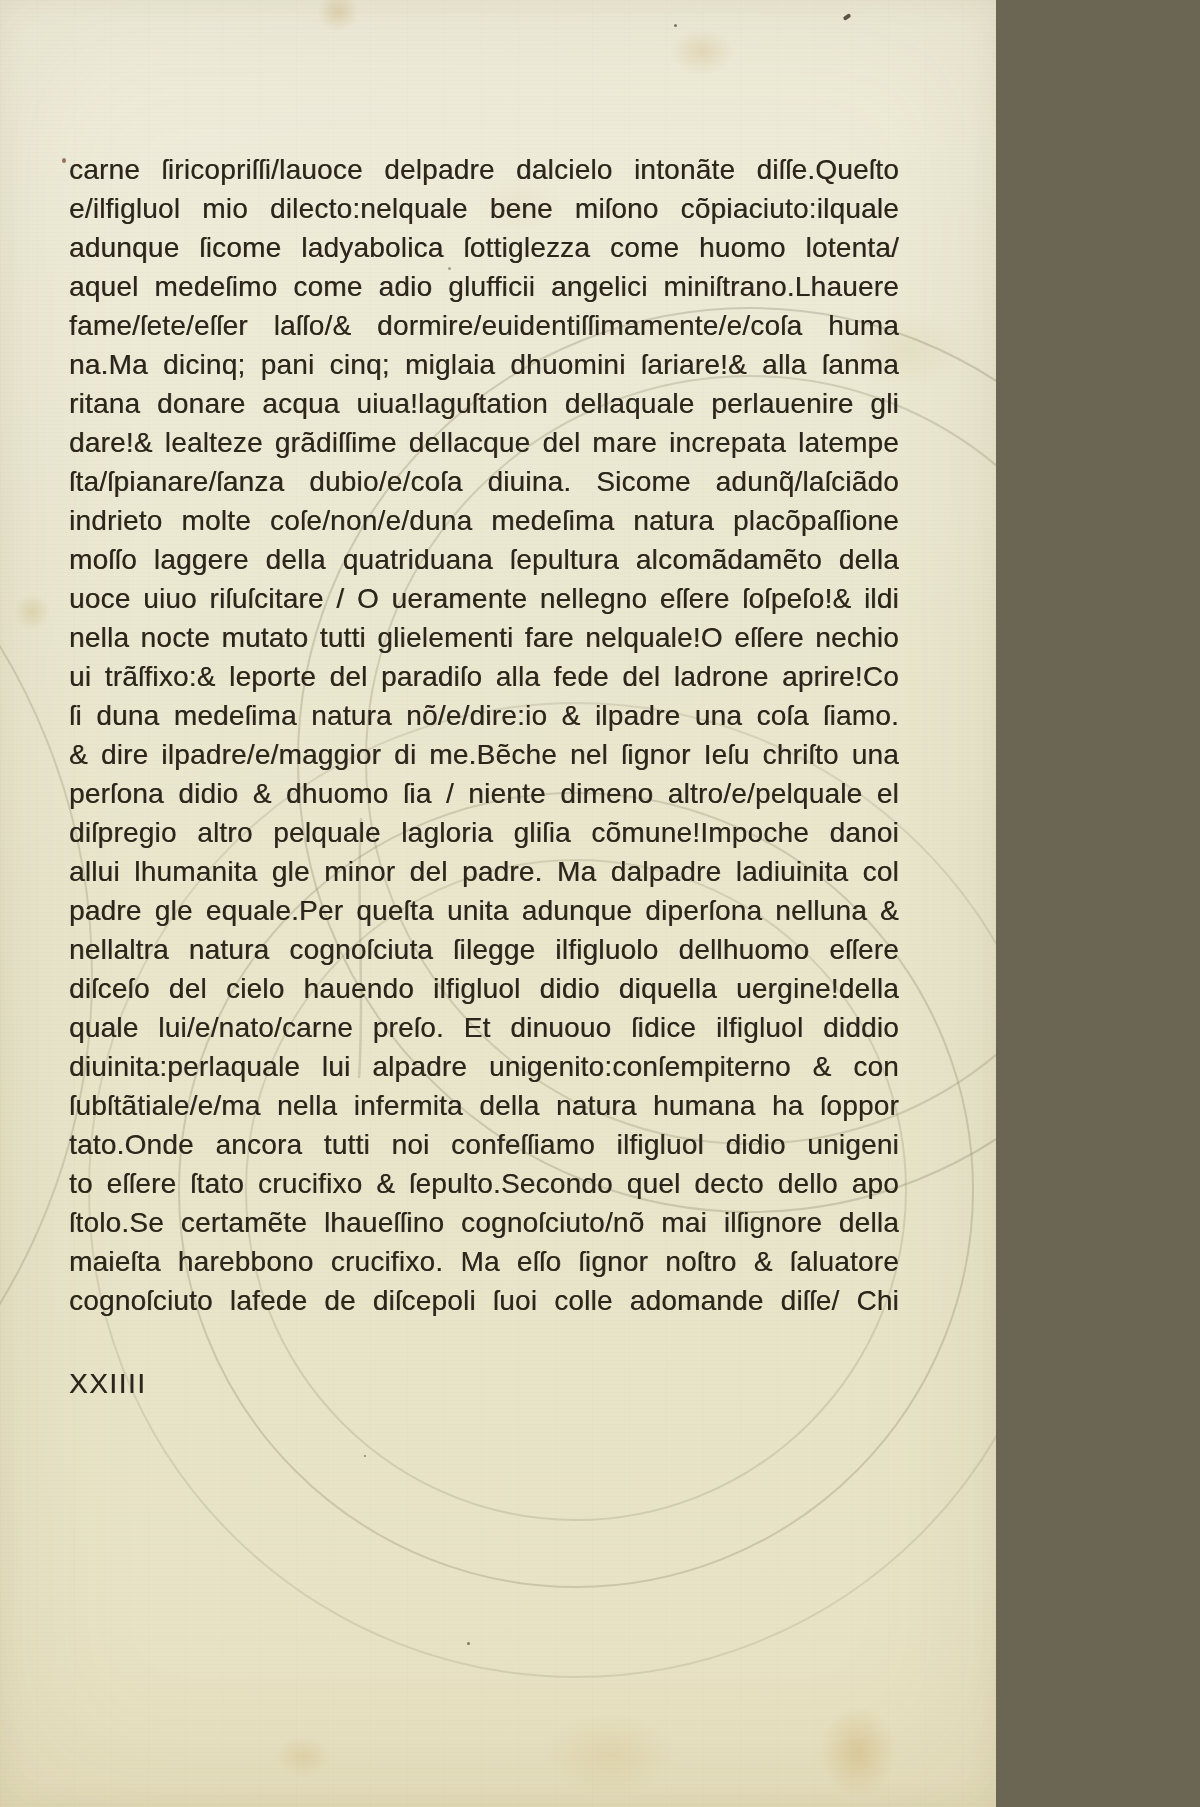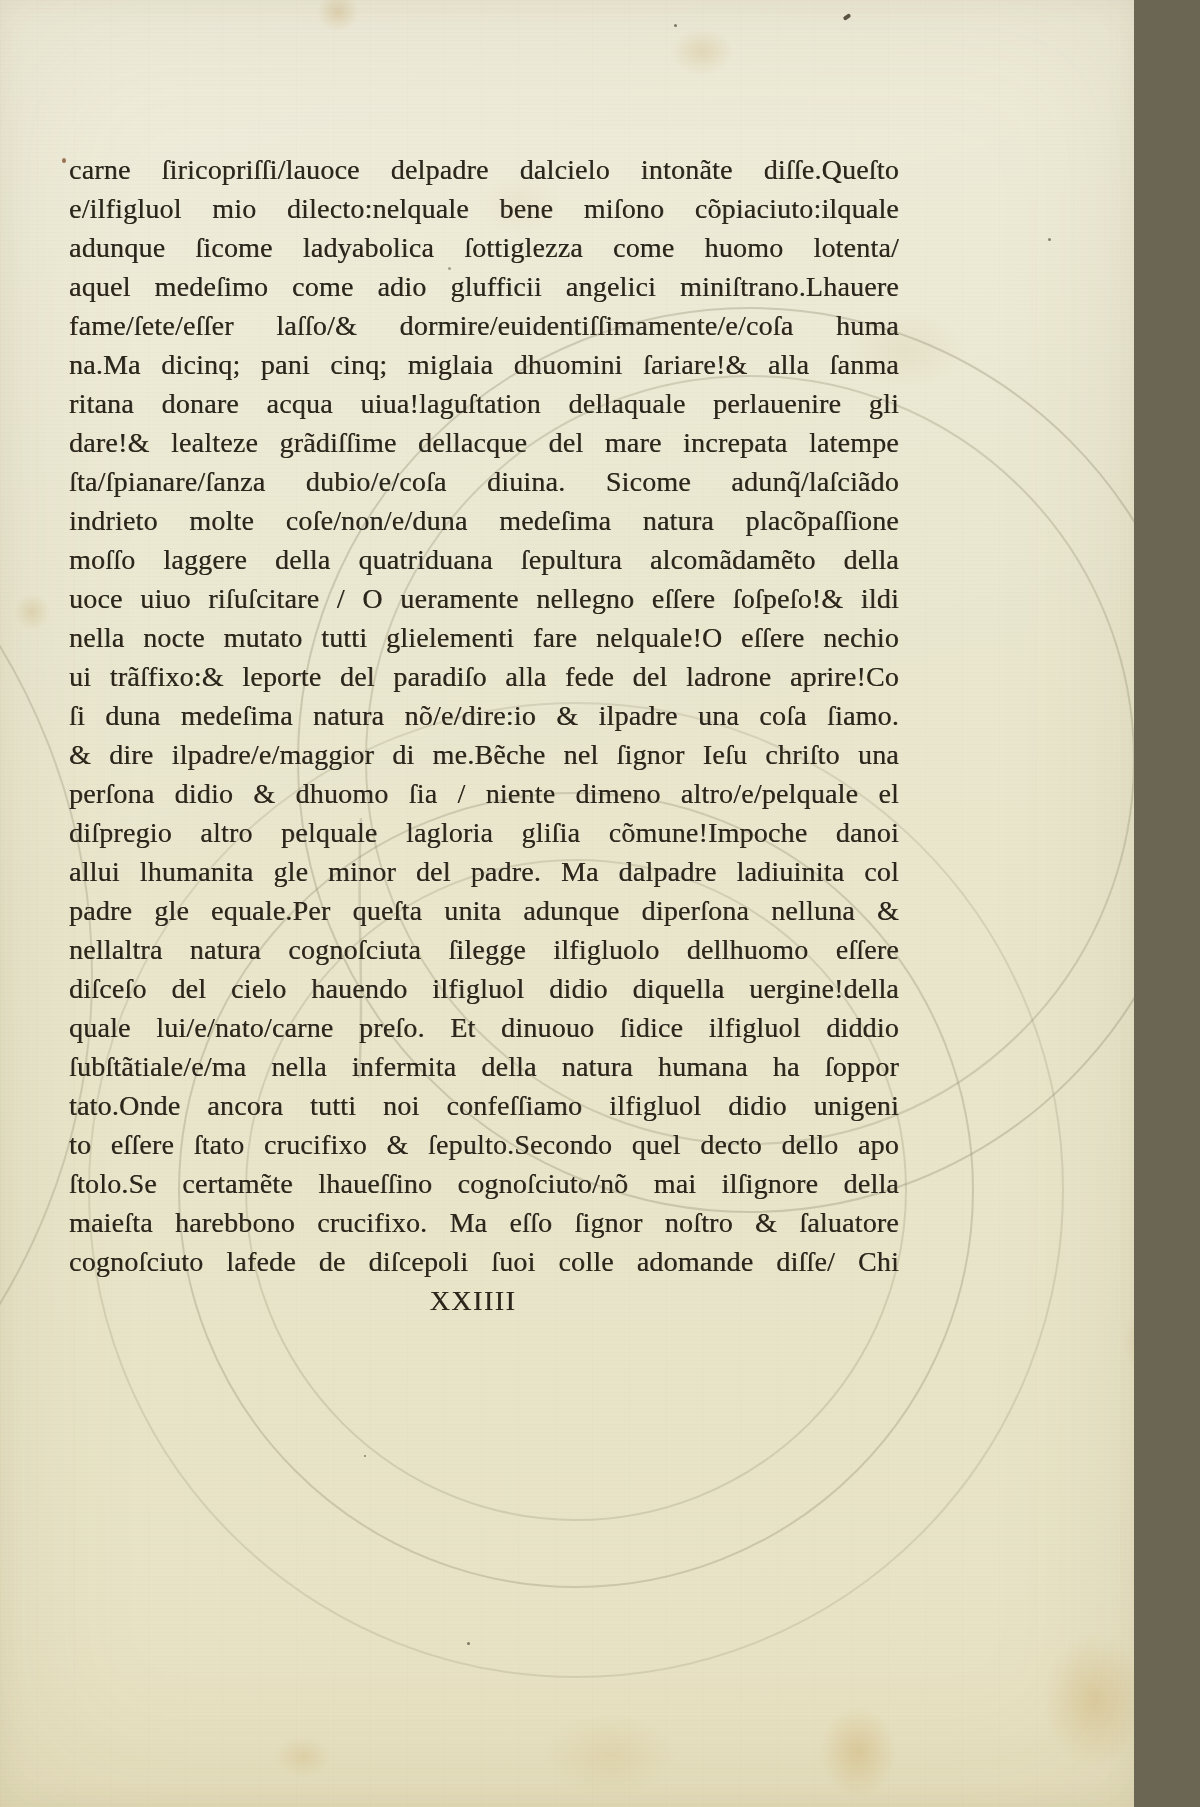--- a/index.html
+++ b/index.html
@@ -1,23 +1,23 @@
 <!DOCTYPE html>
 <html><head>
 <meta charset="utf-8">
 <style>
   html,body { margin:0; padding:0; background:#6b6654; }
   .page {
     position:relative;
-    width:1134px; height:1807px;
+    width:996px; height:1807px;
     overflow:hidden;
     background:
       linear-gradient(165deg, rgba(255,255,250,0.22) 0%, rgba(255,255,245,0) 45%),
       linear-gradient(to bottom, #ebe8d3 0%, #e9e6cc 50%, #e8e3c6 88%, #e6dfbe 100%);
-    font-family:Liberation Serif, serif;
+    font-family:Liberation Sans, sans-serif;
   }
   .texture {
     position:absolute; inset:0;
     background:
       repeating-linear-gradient(to bottom, rgba(90,85,60,0.020) 0 1px, rgba(255,255,255,0.018) 1px 2px, rgba(0,0,0,0) 2px 4px),
       repeating-linear-gradient(to right, rgba(90,85,60,0.016) 0 1px, rgba(0,0,0,0) 1px 37px);
   }
   .vignette {
     position:absolute; inset:0;
     box-shadow: inset 0 0 150px rgba(130,105,55,0.10), inset 0 0 30px rgba(130,105,55,0.07);
@@ -39,21 +39,21 @@
       radial-gradient(ellipse 40px 30px at 303px 1757px, rgba(190,150,70,0.18), rgba(190,150,70,0) 70%);
   }
   .stamp { position:absolute; inset:0; }
   .textblock {
     position:absolute; left:69px; top:150px; width:830px;
     color:#2b251b;
     font-size:28px; line-height:39px; letter-spacing:0.2px;
     text-shadow: 0.4px 0 0 rgba(43,37,27,0.6);
   }
   .line  { height:39px; text-align:justify; text-align-last:justify; overflow:hidden; }
-  .folio { height:39px; text-align:center; padding-right:22px; letter-spacing:1.5px; }
+  .folio { height:39px; text-align:left; padding-right:22px; letter-spacing:1.5px;margin-top:44px; }
   .speck { position:absolute; }
 </style>
 </head>
 <body>
 
 <div class="page">
 
   <div class="texture"></div>
   <div class="stains"></div>
 
@@ -96,20 +96,21 @@
     <div class="line">ui trãſfixo:&amp; leporte del paradiſo alla fede del ladrone aprire!Co</div>
     <div class="line">ſi duna medeſima natura nõ/e/dire:io &amp; ilpadre una coſa ſiamo.</div>
     <div class="line">&amp; dire ilpadre/e/maggior di me.Bẽche nel ſignor Ieſu chriſto una</div>
     <div class="line">perſona didio &amp; dhuomo ſia / niente dimeno altro/e/pelquale el</div>
     <div class="line">diſpregio altro  pelquale lagloria  gliſia  cõmune!Impoche danoi</div>
     <div class="line">allui lhumanita gle minor del padre. Ma dalpadre ladiuinita col</div>
     <div class="line">padre gle equale.Per queſta unita adunque diperſona nelluna &amp;</div>
     <div class="line">nellaltra natura  cognoſciuta ſilegge ilfigluolo dellhuomo eſſere</div>
     <div class="line">diſceſo del cielo hauendo ilfigluol didio diquella  uergine!della</div>
     <div class="line">quale lui/e/nato/carne preſo. Et dinuouo ſidice ilfigluol diddio</div>
+    <div class="line">diuinita:perlaquale lui alpadre unigenito:conſempiterno &amp; con</div>
     <div class="line">ſubſtãtiale/e/ma nella infermita della natura  humana ha ſoppor</div>
     <div class="line">tato.Onde ancora tutti noi  confeſſiamo ilfigluol didio unigeni</div>
     <div class="line">to eſſere ſtato  crucifixo &amp; ſepulto.Secondo quel decto dello apo</div>
     <div class="line">ſtolo.Se certamẽte lhaueſſino cognoſciuto/nõ mai ilſignore della</div>
     <div class="line">maieſta harebbono  crucifixo. Ma eſſo ſignor  noſtro &amp; ſaluatore</div>
     <div class="line">cognoſciuto lafede de diſcepoli ſuoi colle adomande diſſe/ Chi</div>
     <div class="folio">XXIIII</div>
   </div>
 
   <div class="vignette"></div>

